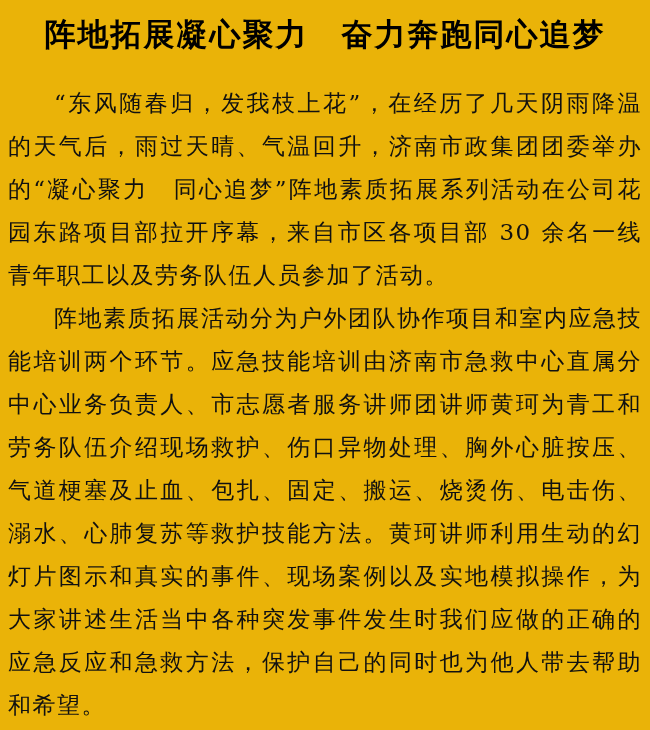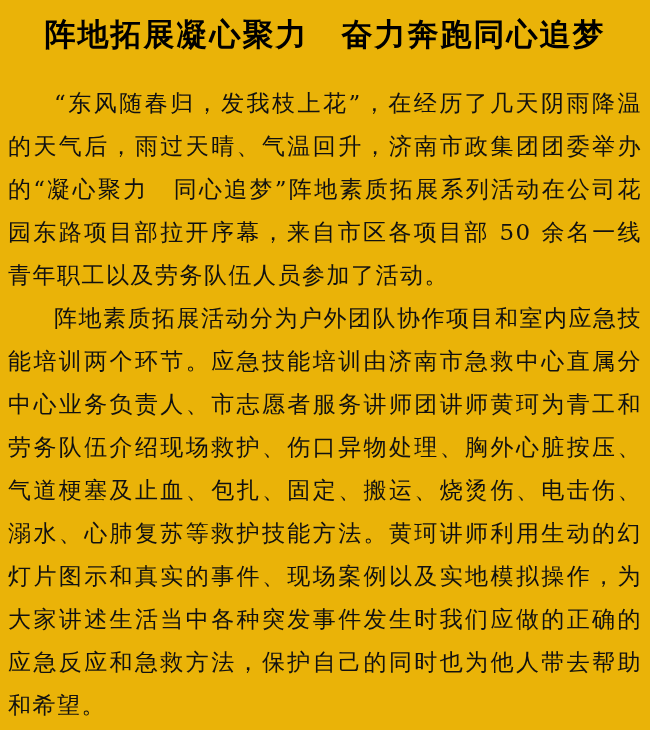--- a/index.html
+++ b/index.html
@@ -42,16 +42,16 @@
     font-family: "DejaVu Serif", serif;
     color: #111111;
   }
 </style>
 </head>
 <body>
 
 <div class="page">
   <h1 class="doc-title">阵地拓展凝心聚力　奋力奔跑同心追梦</h1>
   <div class="article-body">
-    <p>“东风随春归，发我枝上花”，在经历了几天阴雨降温的天气后，雨过天晴、气温回升，济南市政集团团委举办的“凝心聚力　同心追梦”阵地素质拓展系列活动在公司花园东路项目部拉开序幕，来自市区各项目部 50 余名一线青年职工以及劳务队伍人员参加了活动。</p>
+    <p>“东风随春归，发我枝上花”，在经历了几天阴雨降温的天气后，雨过天晴、气温回升，济南市政集团团委举办的“凝心聚力　同心追梦”阵地素质拓展系列活动在公司花园东路项目部拉开序幕，来自市区各项目部 30 余名一线青年职工以及劳务队伍人员参加了活动。</p>
     <p>阵地素质拓展活动分为户外团队协作项目和室内应急技能培训两个环节。应急技能培训由济南市急救中心直属分中心业务负责人、市志愿者服务讲师团讲师黄珂为青工和劳务队伍介绍现场救护、伤口异物处理、胸外心脏按压、气道梗塞及止血、包扎、固定、搬运、烧烫伤、电击伤、溺水、心肺复苏等救护技能方法。黄珂讲师利用生动的幻灯片图示和真实的事件、现场案例以及实地模拟操作，为大家讲述生活当中各种突发事件发生时我们应做的正确的应急反应和急救方法，保护自己的同时也为他人带去帮助和希望。</p>
   </div>
 </div>
 
 </body></html>

